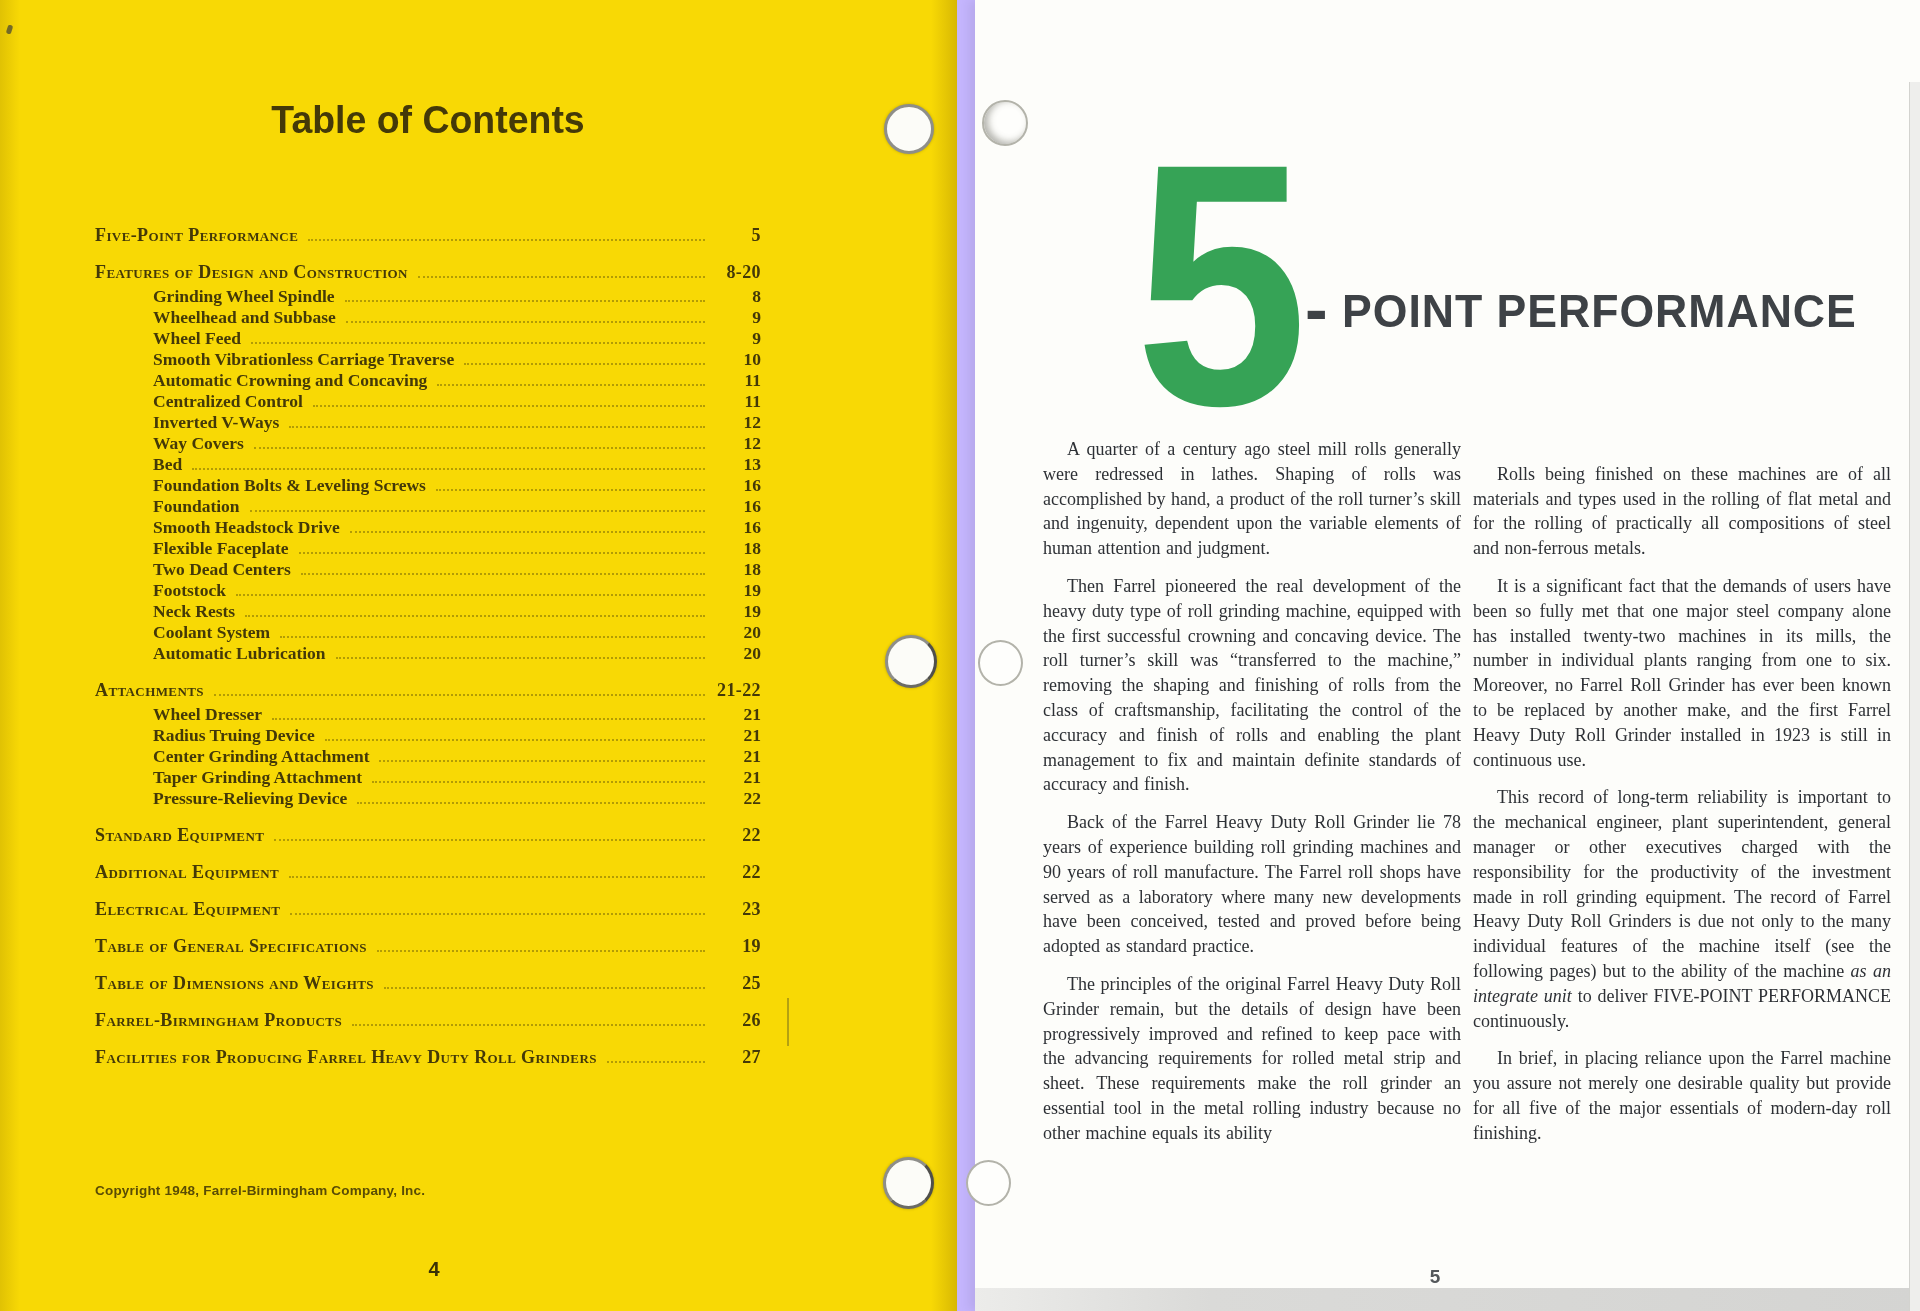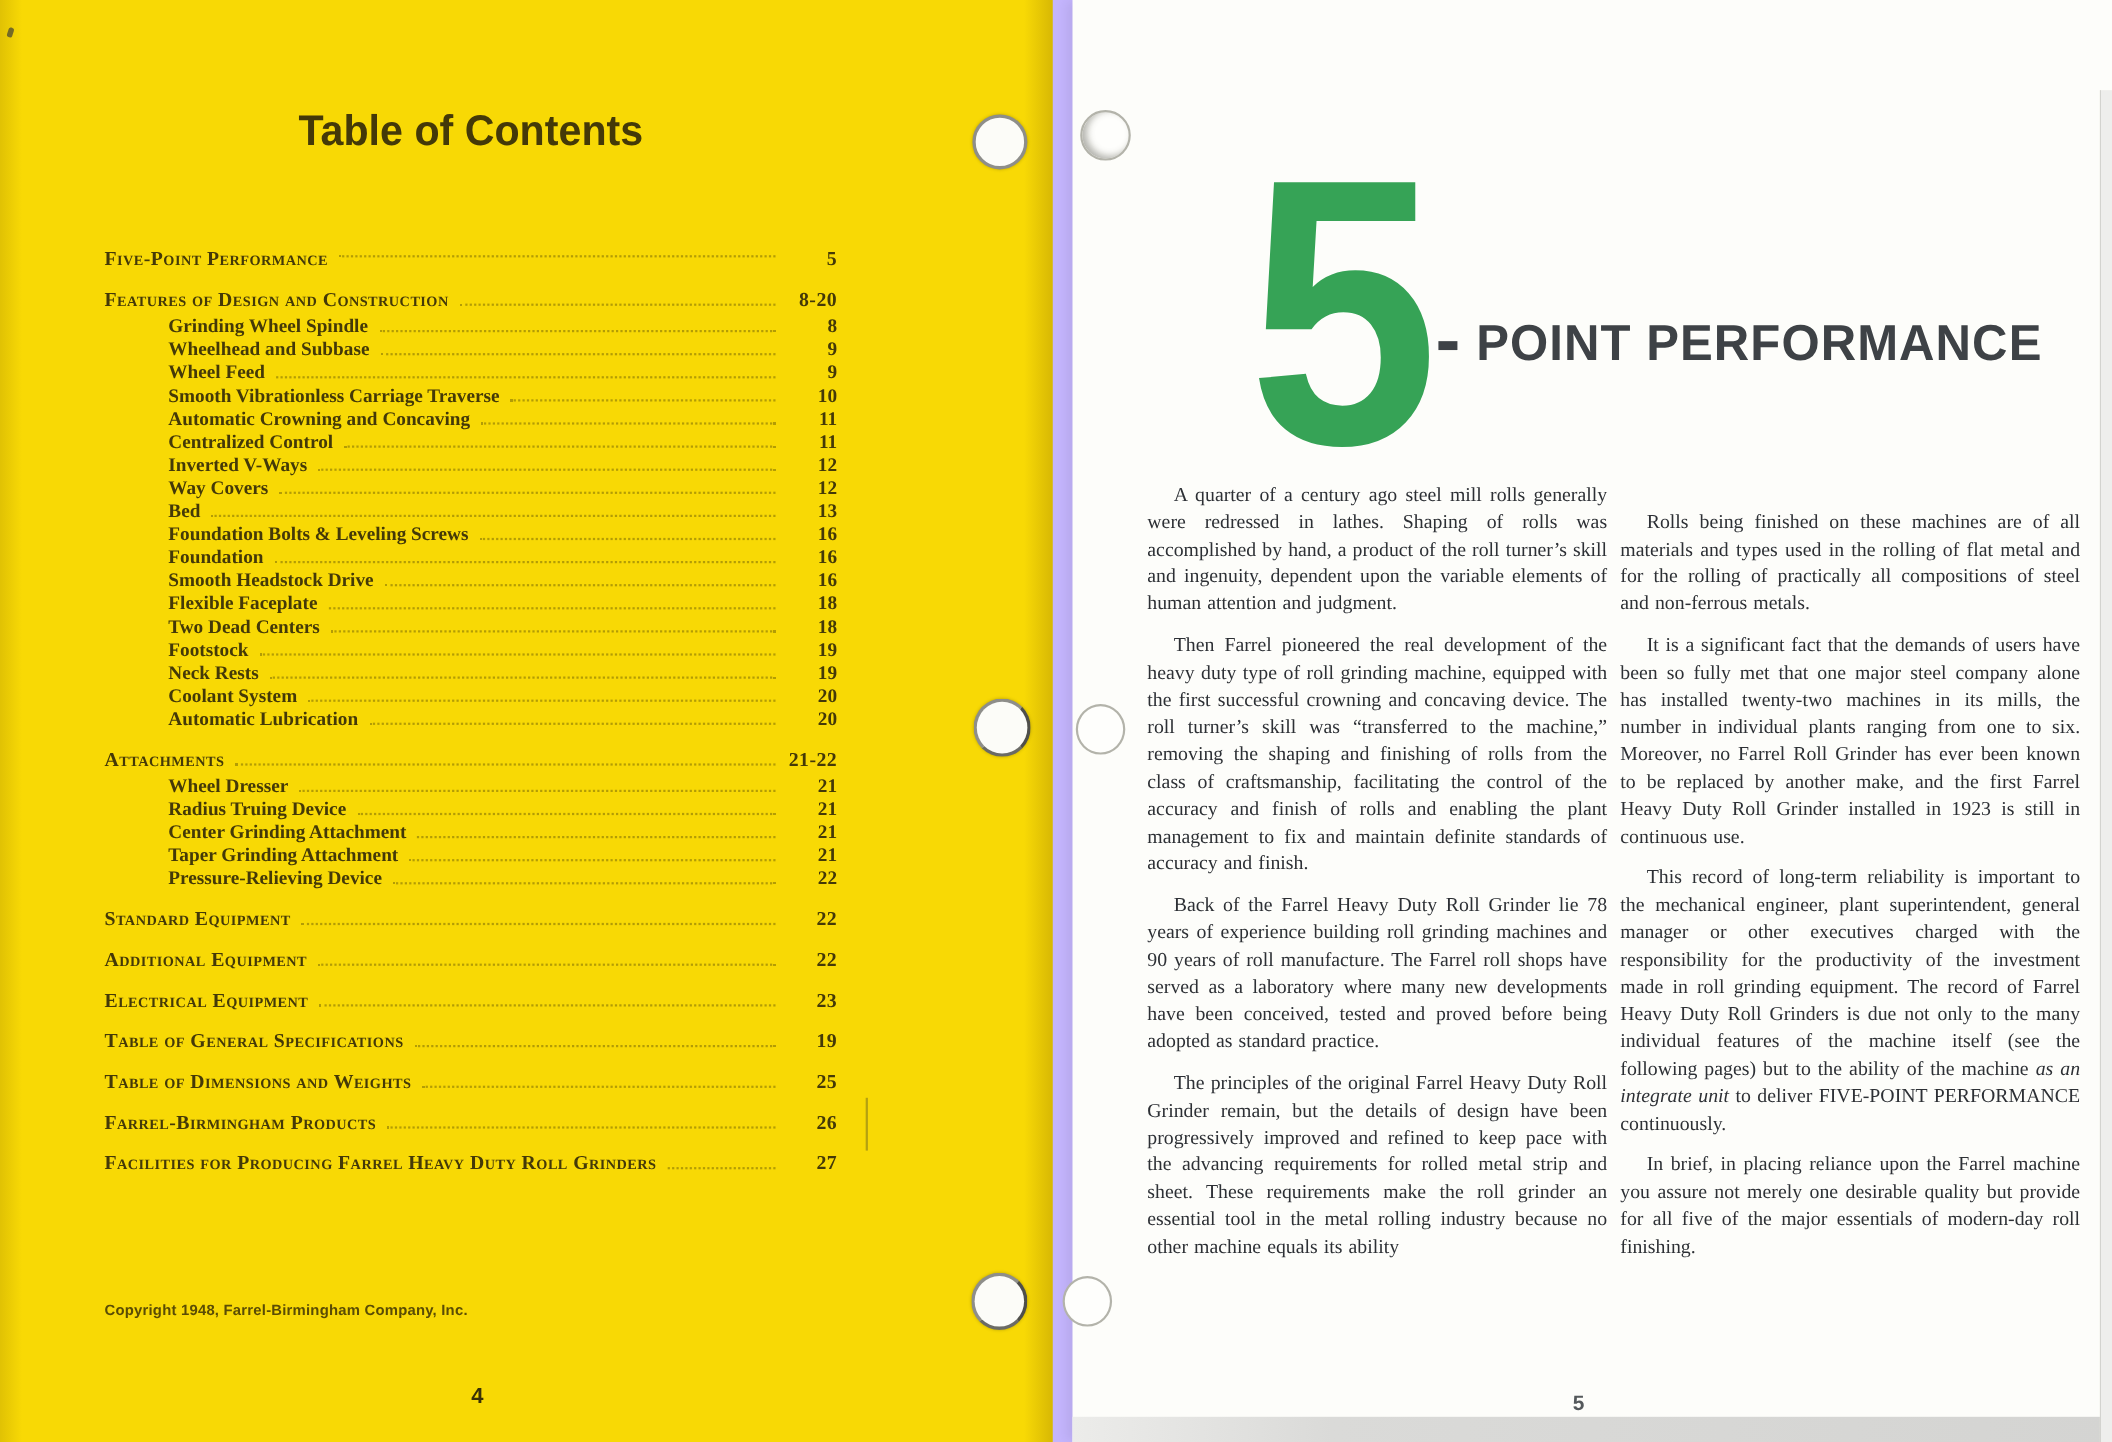--- a/index.html
+++ b/index.html
@@ -27,21 +27,21 @@
     font-family:"Liberation Sans", sans-serif; font-weight:700;
     font-size:39px; letter-spacing:0px; color:var(--toc-ink,#3a3008);
     transform:scaleX(.96); transform-origin:center;
   }
   .toc-list{margin-top:82px;}
   .toc-row{display:flex; align-items:baseline; color:var(--toc-ink,#453a08);}
   .toc-row.section{
     font-variant:small-caps; font-weight:700; font-size:18px;
     letter-spacing:.4px; line-height:22px; margin-top:15px; margin-bottom:3px;
   }
-  .toc-row.section:first-child{margin-top:0;align-items:center;}
+  .toc-row.section:first-child{margin-top:0;}
   .toc-row.sub{
     font-weight:700; font-size:17.5px; line-height:20.6px; padding-left:58px;
   }
   .toc-row .dots{
     flex:1; border-bottom:2px dotted rgba(110,95,5,.5);
     margin:0 4px 5px 10px; height:1px;
   }
   .toc-row .pg{min-width:52px; text-align:right; font-weight:700;}
   .copyright{
     position:absolute; left:95px; top:1183px;

